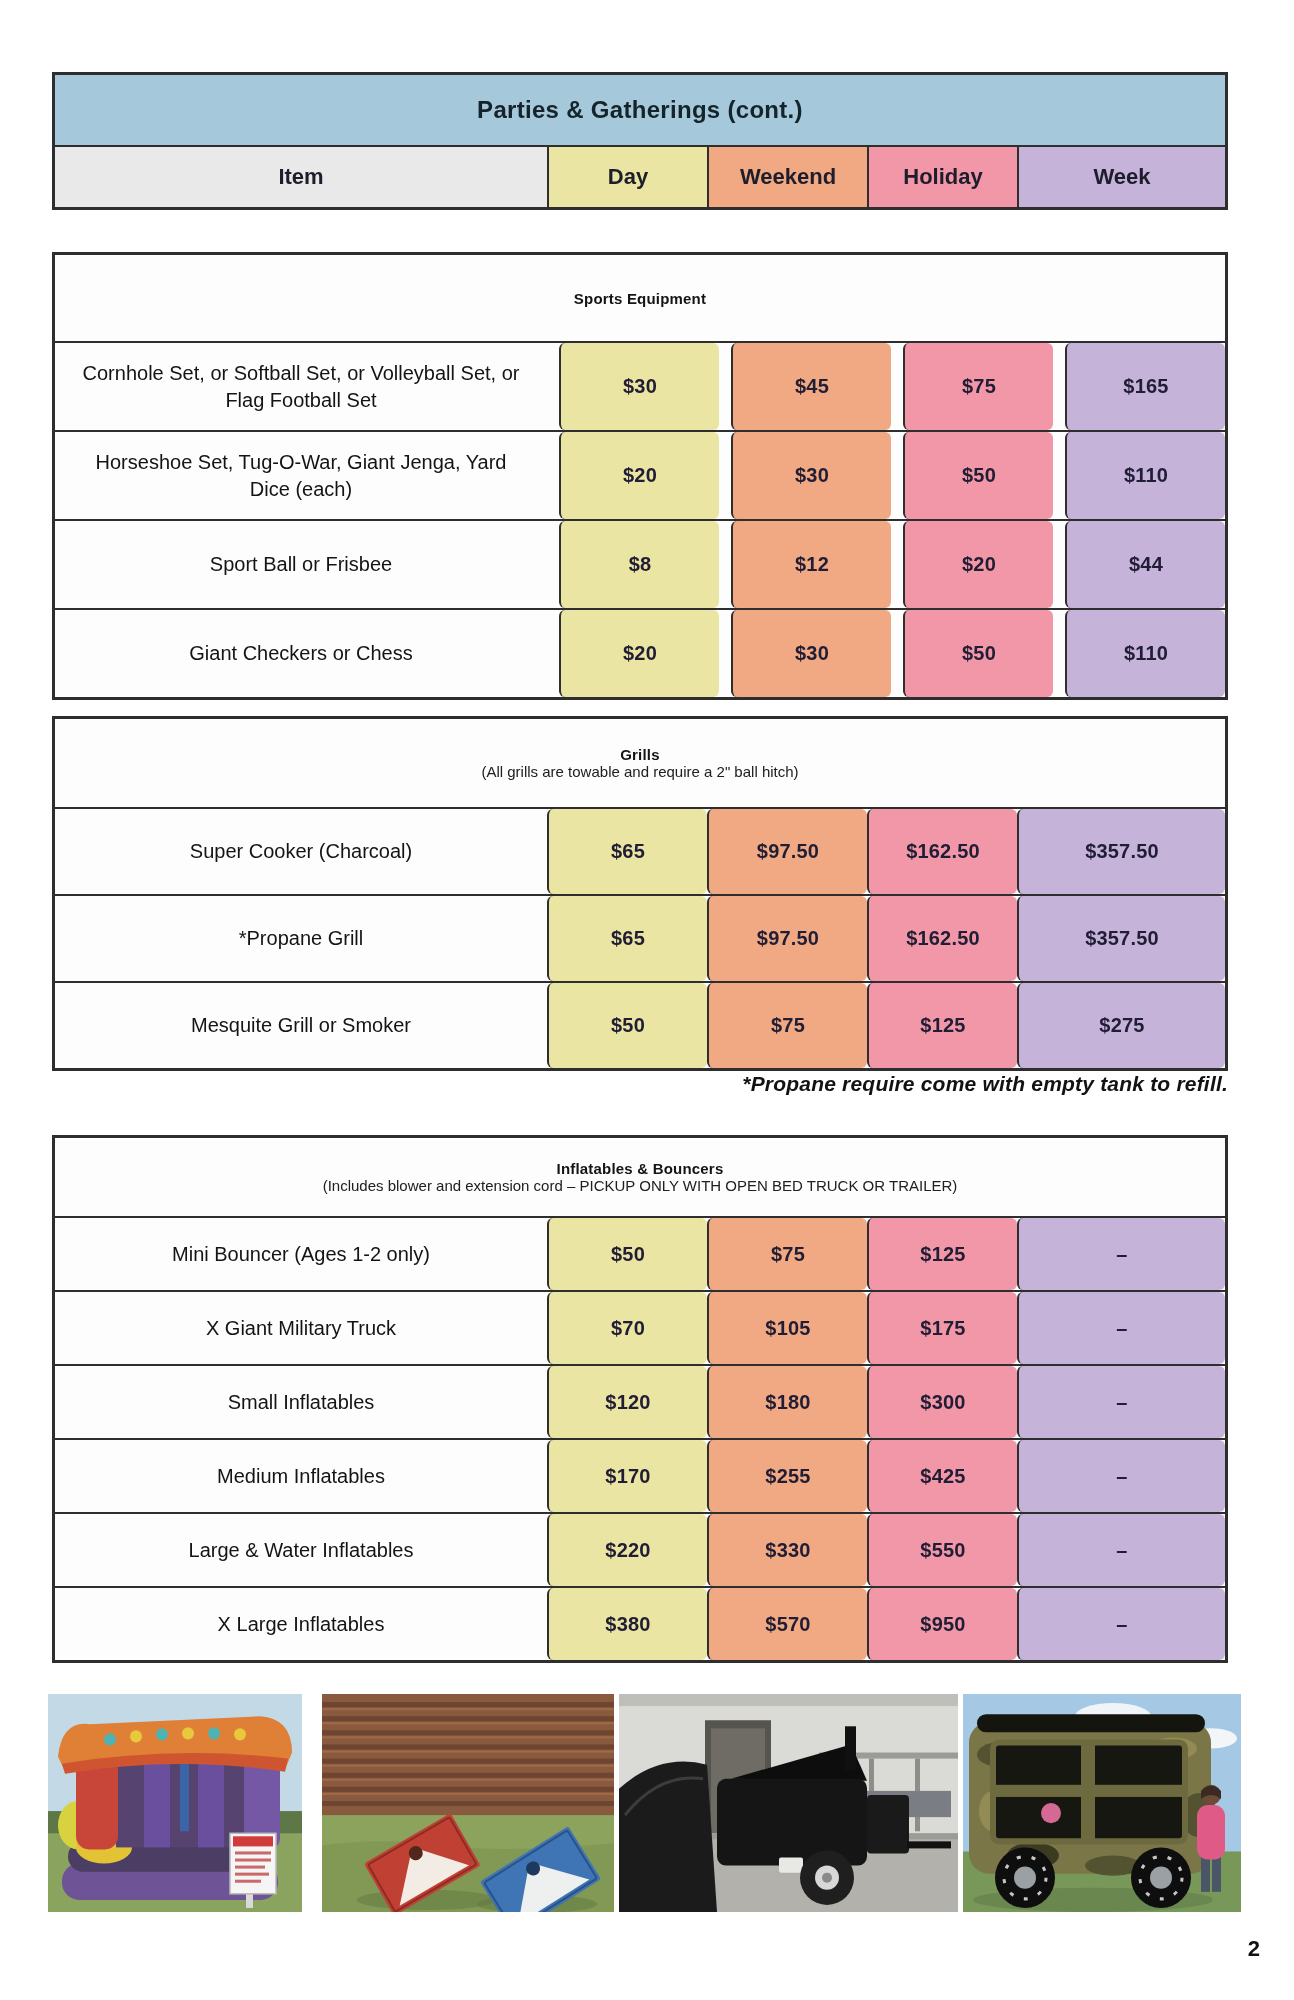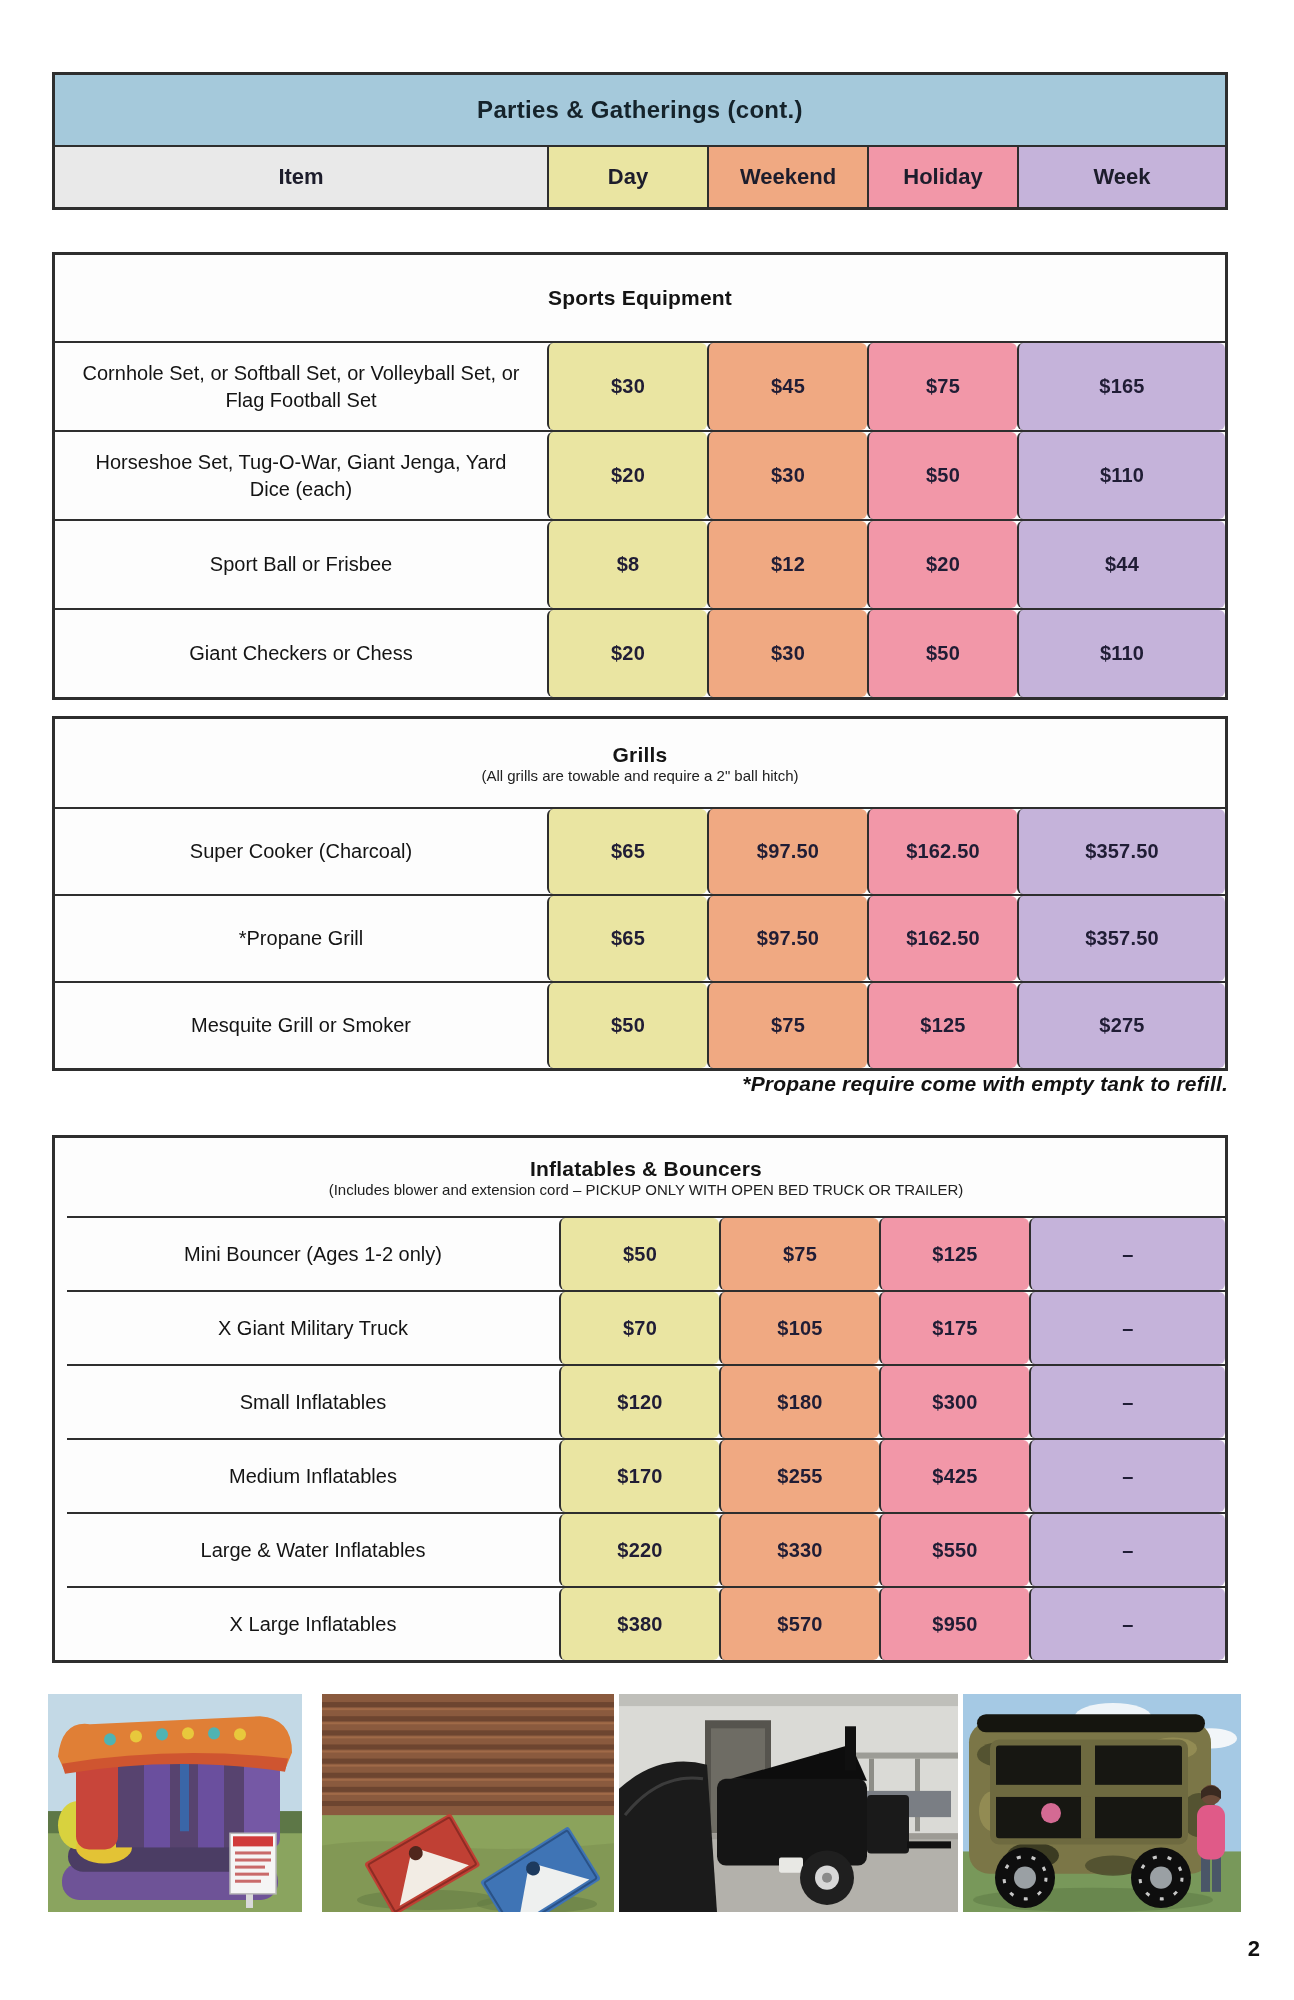--- a/index.html
+++ b/index.html
@@ -33,29 +33,29 @@
   .title-band{
     height:70px;background:var(--header-blue,#a5c9db);display:flex;align-items:center;
     justify-content:center;font-size:24px;font-weight:700;letter-spacing:.3px;color:#15232b;
   }
   .head-cols{height:60px;}
   .hcell{font-size:22px;font-weight:600;color:#1d1d2c;}
   .h-item{background:var(--item-gray,#e9e9e9);}
 
   
   .sec-head{display:flex;flex-direction:column;align-items:center;justify-content:center;background:#fdfdfd;}
-  .sec-title{font-size:21px;font-weight:700;color:#141414;letter-spacing:.2px;}
+  .sec-title{font-size:15px;font-weight:700;color:#141414;letter-spacing:.2px;}
   .sec-sub{font-size:15px;color:#202020;}
   .s-sports{top:252px;}
   .s-sports .sec-head{height:86px;}
-  .s-sports .cellrow{height:87px;}
+  .s-sports .cellrow{height:87px;gap:12px;}
   .s-grills{top:716px;}
   .s-grills .sec-head{height:88px;}
   .s-grills .cellrow{height:85px;}
-  .s-inflatables{top:1135px;padding-left:12px;}
+  .s-inflatables{top:1135px;}
   .s-inflatables .sec-head{height:78px;}
   .s-inflatables .cellrow{height:72px;}
 
   
   .note{
     position:absolute;right:66px;text-align:right;font-style:italic;font-weight:600;
     font-size:21px;color:#121212;letter-spacing:.2px;
   }
   .note-propane{top:1072px;}
   .note-dig{top:1730px;}

